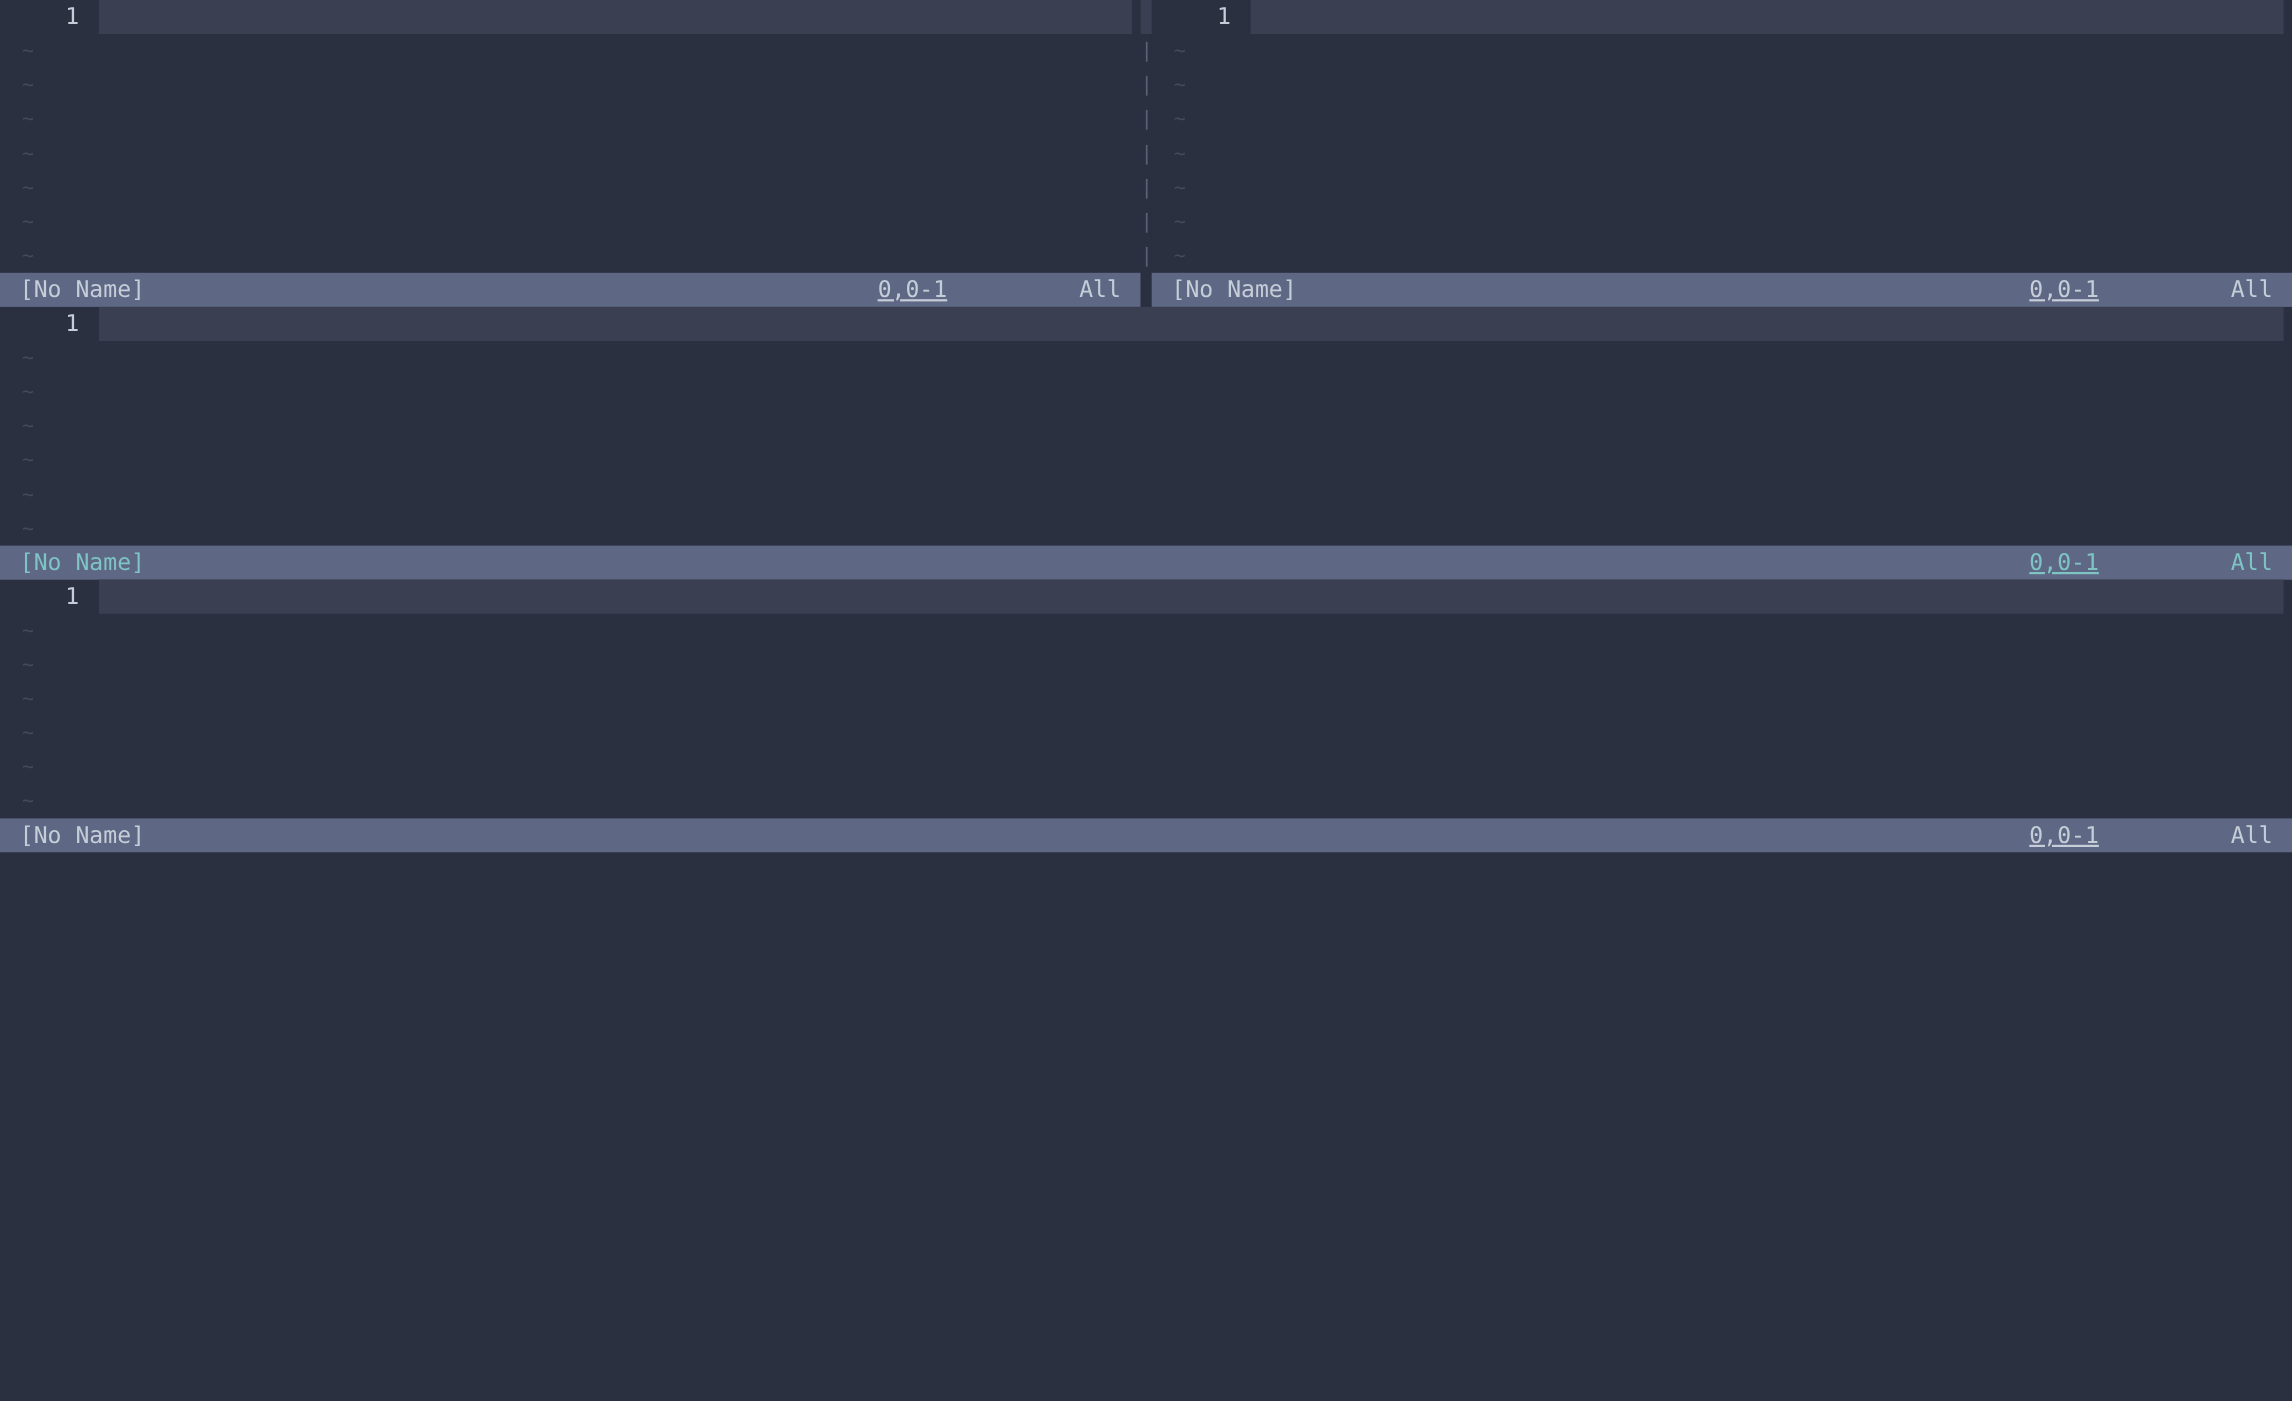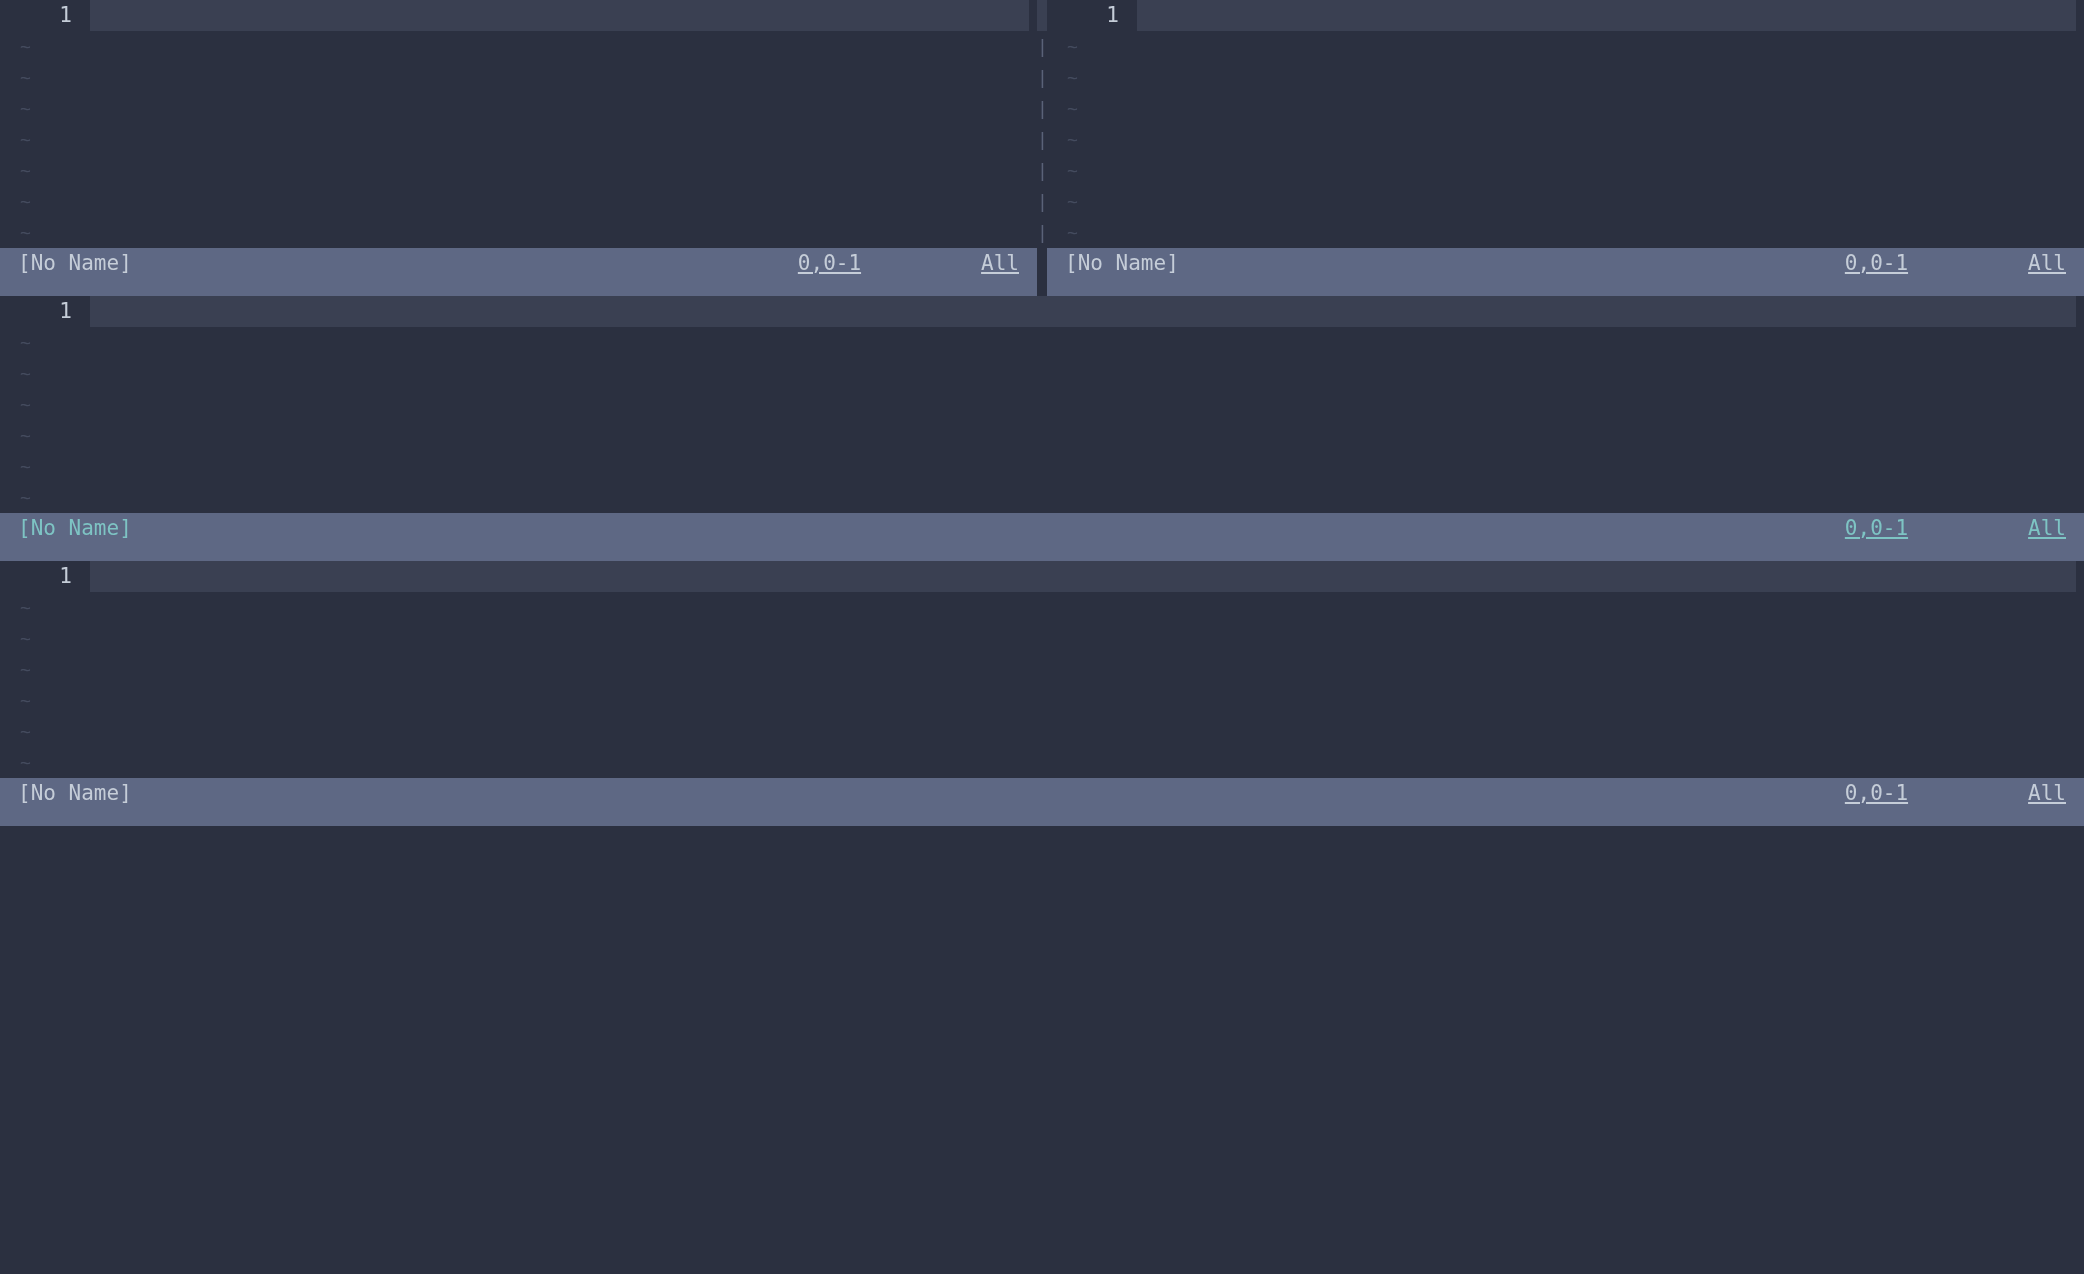--- a/index.html
+++ b/index.html
@@ -60,33 +60,33 @@
     .text-area {
       flex: 1;
       background: #3a4052;
       margin-right: 8px;
     }
     .text-area-empty {
       flex: 1;
     }
     .status-line {
       display: flex;
-      height: 48px;
+      height: 31px;
       line-height: 31px;
       background: #5e6884;
       color: #c5cdd8;
       padding: 0 18px 0 18px;
     }
     .status-line.active {
       color: #7ec4c4;
     }
     .status-name { flex: 0 0 auto; }
     .status-spacer { flex: 1; }
     .status-pos { flex: 0 0 auto; padding-right: 120px; text-decoration: underline; }
-    .status-scroll { flex: 0 0 auto; text-decoration: underline; }
+    .status-scroll { flex: 0 0 auto; }
     .command-area {
       height: 62px;
       background: #2b3040;
     }
     .vsplit-border .tick:first-child {
       background: #3a4052;
     }
   </style>
 </head>
 <body>

